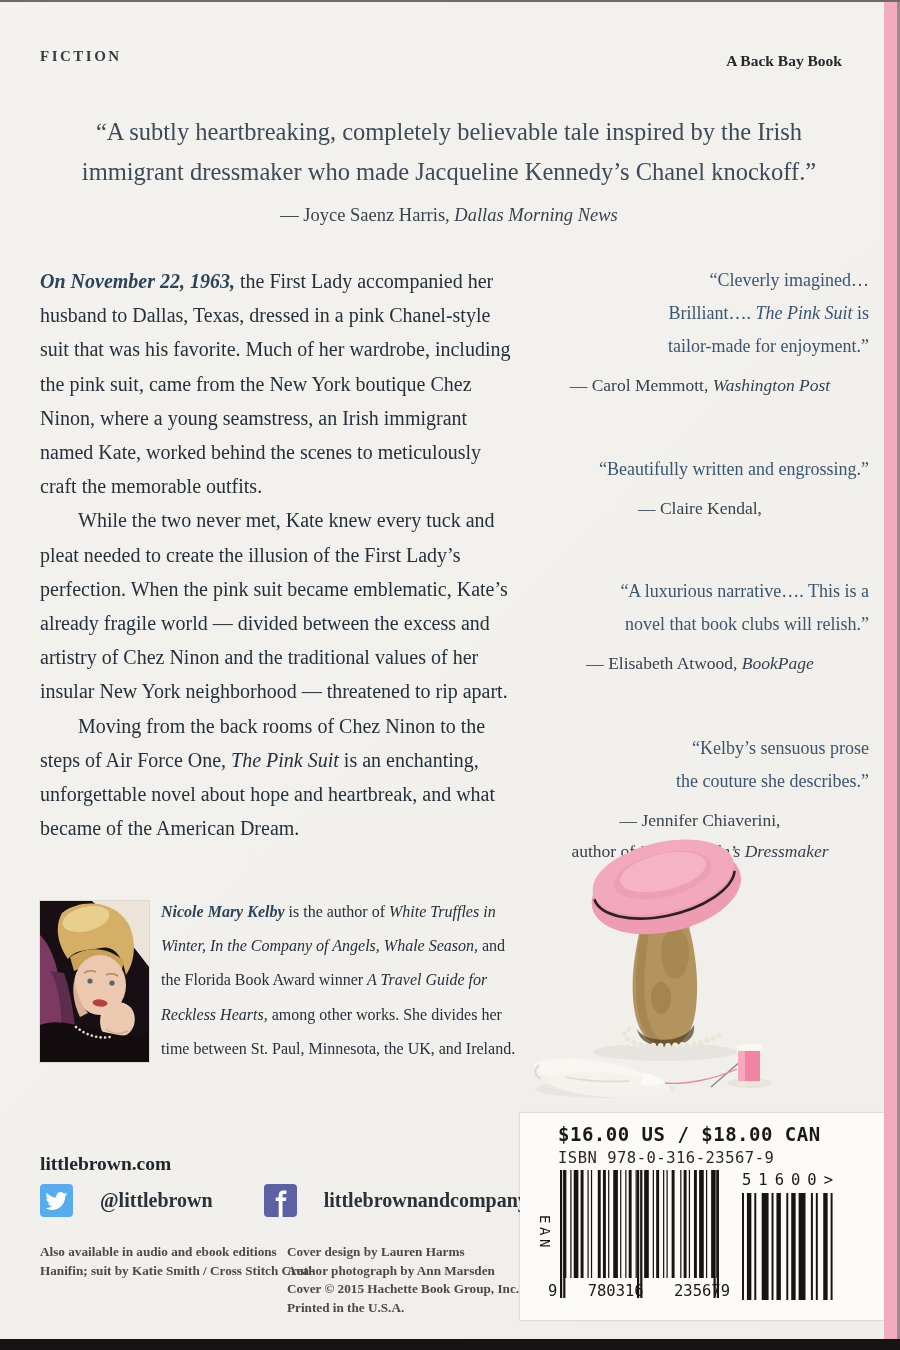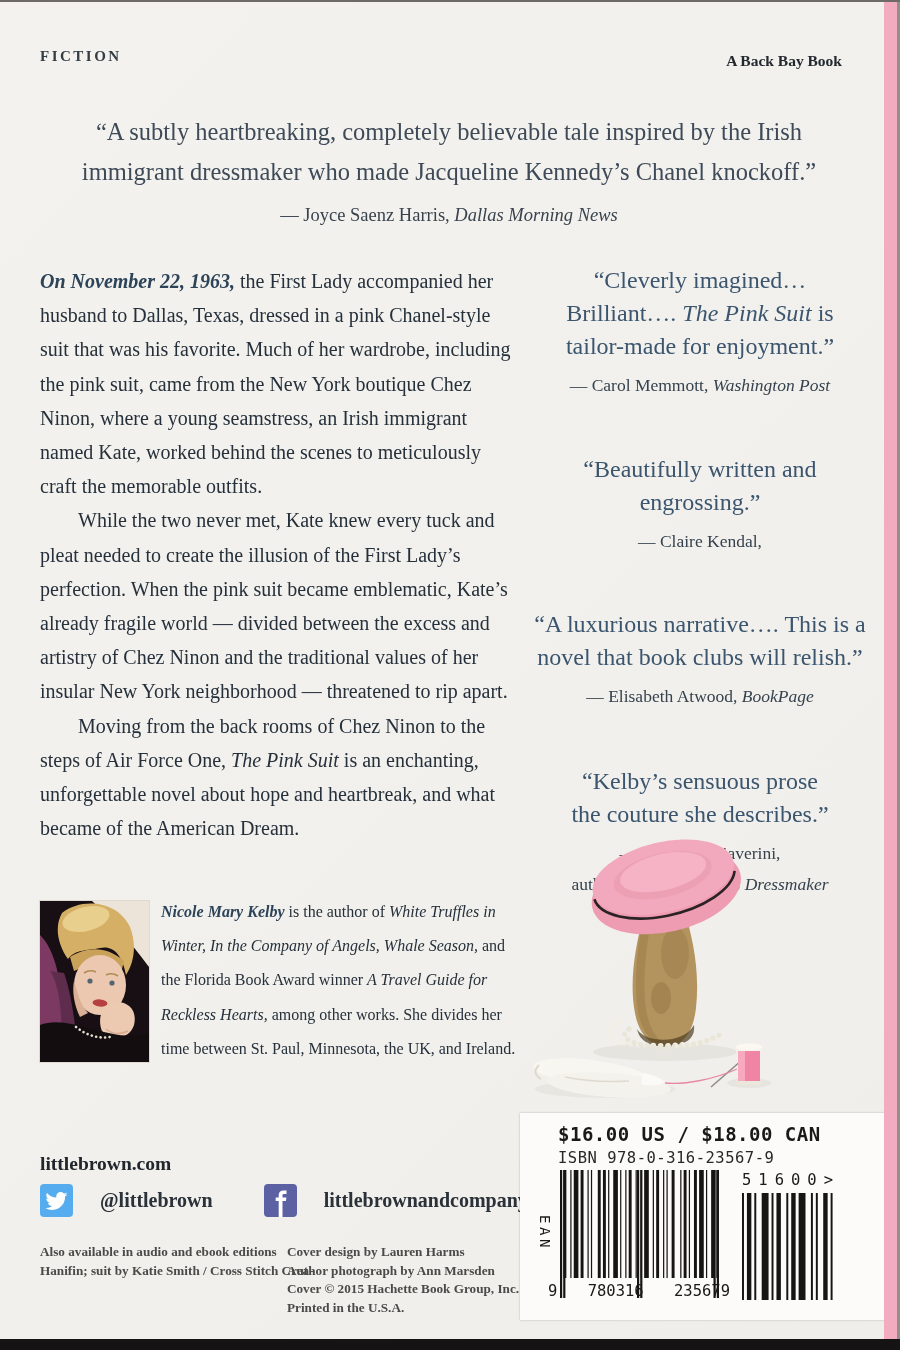--- a/index.html
+++ b/index.html
@@ -25,21 +25,21 @@
 
   
   .synopsis{left:40px;top:264px;width:478px;font-size:20px;line-height:34.2px;color:#26303b;}
   .synopsis p{margin:0;}
   .synopsis p.indent{text-indent:38px;}
   .lead{font-style:italic;font-weight:bold;color:#2c4358;}
 
   
   .reviews{left:531px;top:264px;width:338px;text-align:center;color:#3b556e;}
   .review{margin-bottom:30px;}
-  .review .q-line{font-size:24px;line-height:33px;}
+  .review .q-line{font-size:18px;line-height:33px;text-align:right;}
   .review .q-attr{font-size:17.5px;line-height:31px;margin-top:7px;color:#36424e;}
   .review i{font-style:italic;}
   .r-gap1{height:22px;} .r-gap2{height:21px;} .r-gap3{height:23px;}
 
   
   .still-life{left:525px;top:833px;width:310px;height:276px;}
 
   
   .bio{left:40px;top:878px;width:478px;font-size:16px;line-height:34.2px;color:#26303b;margin-top:17px;}
   .bio p{margin:0;}

